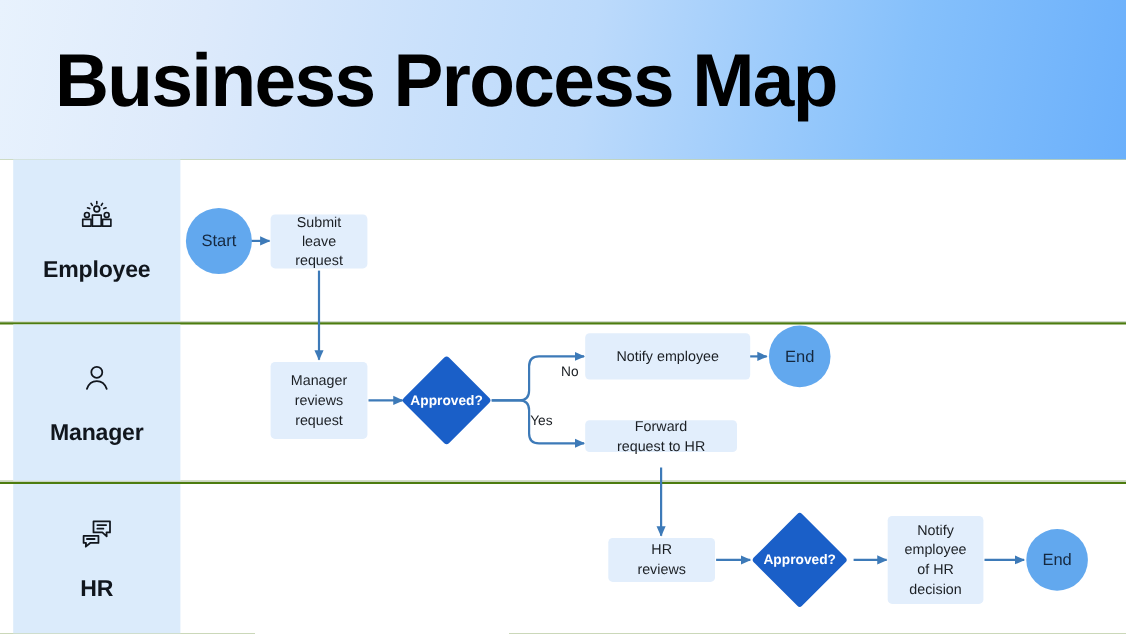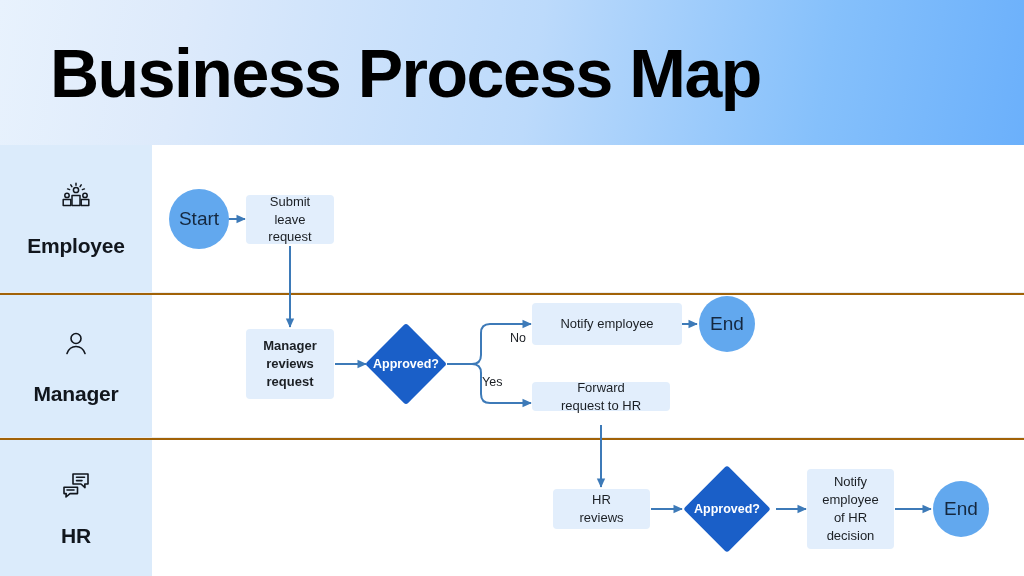--- a/index.html
+++ b/index.html
@@ -5,21 +5,21 @@
   * { box-sizing: border-box; margin: 0; padding: 0; }
   html, body {
     width: 1024px; height: 576px;
     background: #ffffff;
     font-family: "Liberation Sans", sans-serif;
     overflow: hidden;
   }
   #page {
     position: relative;
     width: 1024px; height: 576px;
-    background: #a16207;
+    background: #4d7c0f;
   }
 
   
   #header {
     position: absolute; left: 0; top: 0;
     width: 1024px; height: 145px;
     background: linear-gradient(100deg, #e8f2fd 0%, #ddeafb 18%, #bcdafb 52%, #85c0fb 80%, #6bb0fb 100%);
     display: flex; align-items: center;
   }
   #header-title {
@@ -32,21 +32,21 @@
     white-space: nowrap;
   }
 
   
   .lane {
     position: absolute; left: 0;
     width: 1024px;
     background: #ffffff;
   }
   .lane-label {
-    position: absolute; left: 0; top: 0;
+    position: absolute; left: 12px; top: 0;
     width: 152px; height: 100%;
     background: #dbebfb;
     display: flex; flex-direction: column;
     align-items: center; justify-content: center;
     gap: 23px;
   }
   .lane-label-text {
     font-size: 21px;
     font-weight: 700;
     color: #11161d;
@@ -77,21 +77,21 @@
     border-radius: 4px;
     color: #1b1f24;
     font-size: 13px;
     line-height: 1.38;
     padding: 4px 24px;
   }
   .node-terminator {
     background: #62a8ee;
     border-radius: 50%;
     color: #15283f;
-    font-size: 19px;
+    font-size: 15px;
   }
   .node-diamond-wrap { position: absolute; }
   .node-diamond-shape {
     position: absolute; left: 0; top: 0;
     width: 100%; height: 100%;
     background: #1a5fc8;
     transform: rotate(45deg);
     border-radius: 3px;
   }
   .node-diamond-label {
@@ -201,21 +201,21 @@
   <div id="canvas">
 
     <div class="node node-terminator" style="left:169px; top:189px; width:60px; height:60px;">
       <span>Start</span>
     </div>
 
     <div class="node node-box" style="left:246px; top:195px; width:88px; height:49px;">
       <span>Submit leave request</span>
     </div>
 
-    <div class="node node-box" style="left:246px; top:329px; width:88px; height:70px;font-weight:bold;">
+    <div class="node node-box" style="left:246px; top:329px; width:88px; height:70px;">
       <span>Manager reviews request</span>
     </div>
 
     <div class="node-diamond-wrap" style="left:377px; top:335px; width:58px; height:58px;">
       <span class="node-diamond-shape"></span>
       <span class="node-diamond-label">Approved?</span>
     </div>
 
     <span class="branch-label" style="left:482px; top:331px;padding-left:28px;">No</span>
     <span class="branch-label" style="left:482px; top:375px;">Yes</span>

